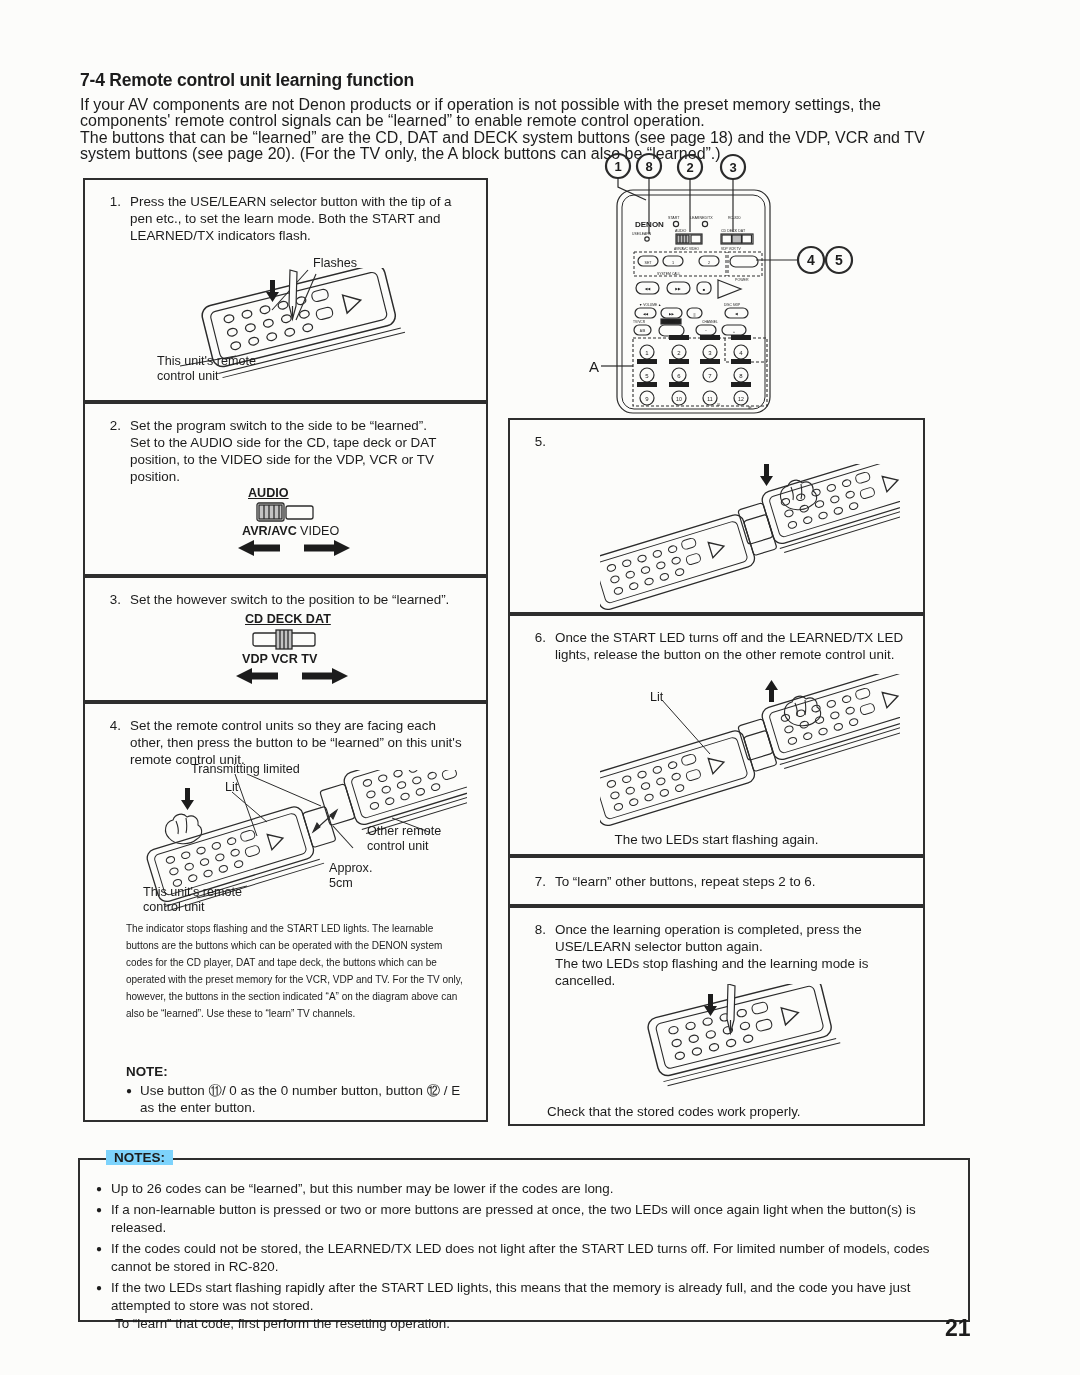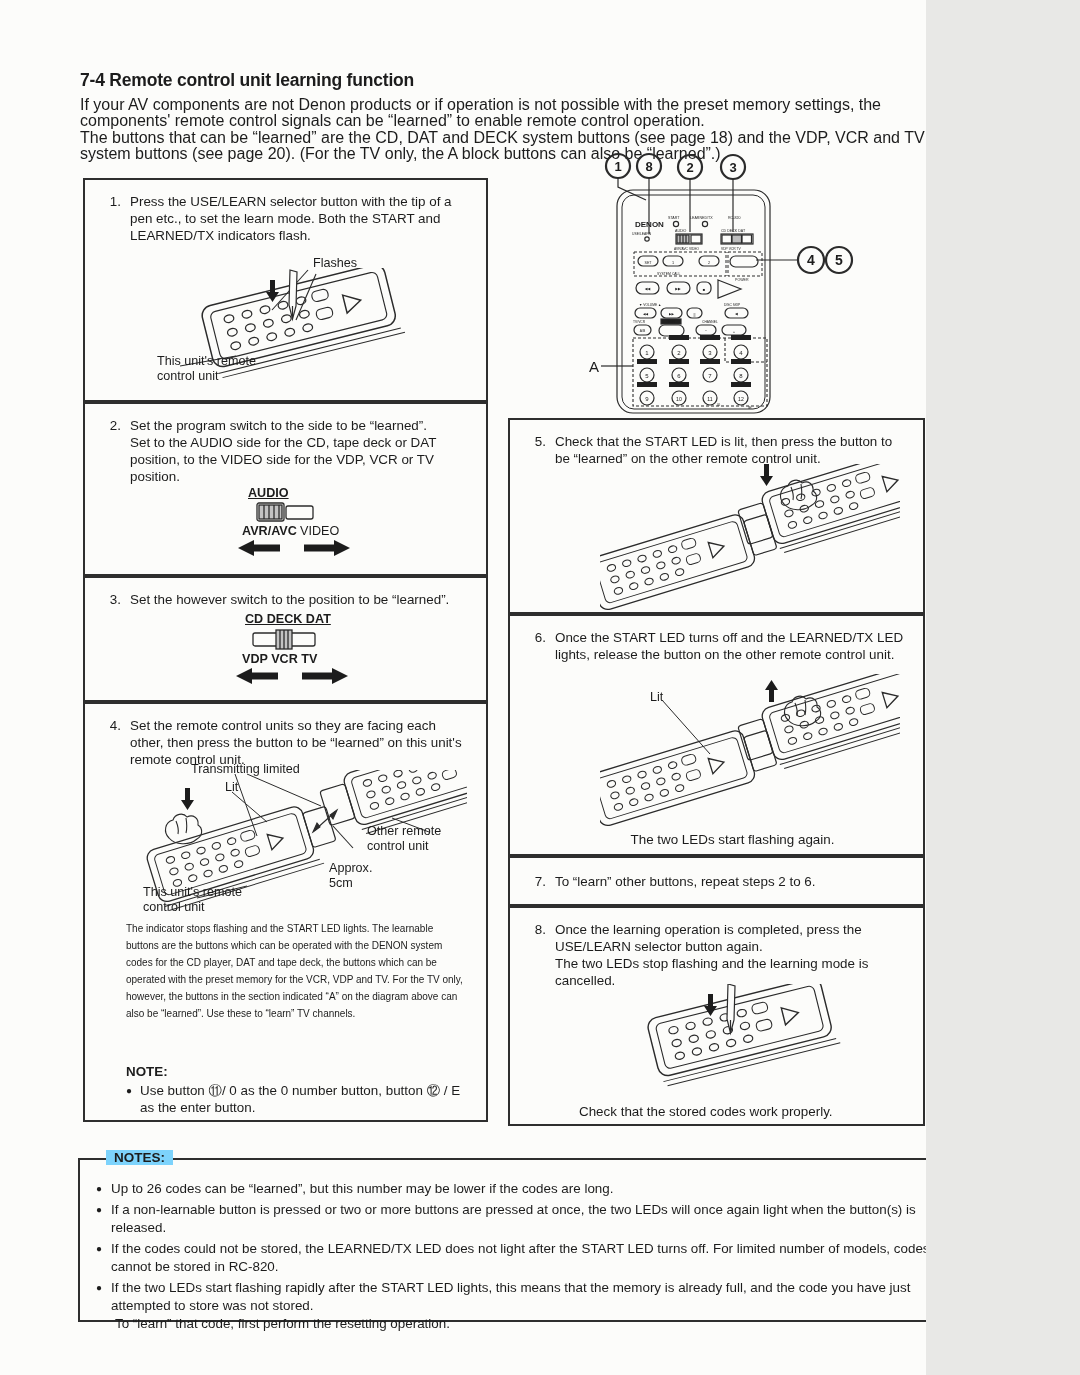--- a/index.html
+++ b/index.html
@@ -1,26 +1,26 @@
 <!DOCTYPE html>
 <html><head>
 <meta charset="utf-8">
 <style>
   html,body{margin:0;padding:0;background:#e8e8e6;}
-  .page{position:relative;width:926px;height:1375px;background:#fcfcfa;color:#1c1c1c;
+  .page{position:relative;width:1080px;height:1375px;background:#fcfcfa;color:#1c1c1c;
         font-family:"Liberation Sans","DejaVu Sans",sans-serif;overflow:hidden;}
   .abs{position:absolute;}
   .box{position:absolute;border:2px solid #2e2e2e;background:#fcfcfa;box-sizing:border-box;}
   .page-title{font-size:17.5px;font-weight:bold;letter-spacing:-0.2px;}
   .intro p{margin:0 0 1px 0;font-size:16px;line-height:15.9px;}
   .step{display:flex;gap:9px;padding:13px 14px 0 14px;}
   .step-num{flex:none;width:22px;text-align:right;font-size:13.4px;line-height:17px;}
   .step-text{flex:1;font-size:13.4px;line-height:17px;white-space:pre-line;}
   .lbl{position:absolute;font-size:12.6px;line-height:14.5px;white-space:pre-line;}
-  .cap{position:absolute;font-size:13.4px;padding-left:32px;}
+  .cap{position:absolute;font-size:13.4px;}
   .para{position:absolute;font-size:10px;line-height:17px;}
   .note-title{font-weight:bold;font-size:13.4px;}
   .bullet-row{display:flex;gap:8px;}
   .bullet{flex:none;font-size:10px;line-height:17px;}
   .bullet-text{flex:1;font-size:13.4px;line-height:17px;}
   .notes-box{position:absolute;border:2px solid #2e2e2e;box-sizing:border-box;background:#fcfcfa;}
   .notes-title{position:absolute;top:-10px;left:26px;background:#7dd3fc;padding:0 8px;
                font-weight:bold;font-size:13.5px;}
   .notes-dash{position:absolute;top:-2px;height:0;border-top:2px dashed #2e2e2e;}
   .notes-list{margin:0;padding:20px 18px 0 16px;}
@@ -356,21 +356,20 @@
     <div class="abs note-title" style="left:41px;top:360px;">NOTE:</div>
     <div class="abs bullet-row" style="left:41px;top:378px;width:345px;">
       <span class="bullet">●</span>
       <span class="bullet-text">Use button ⑪/ 0 as the 0 number button, button ⑫ / E as the enter button.</span>
     </div>
   </div>
 
   <div class="box" style="left:508px;top:418px;width:417px;height:196px;">
     <div class="step">
       <div class="step-num">5.</div>
-      <div class="step-text">Check that the START LED is lit, then press the button to be “learned” on the other remote control unit.</div>
     </div>
     <svg class="abs" style="left:90px;top:44px;" width="300" height="148" viewBox="0 0 300 148">
       <g transform="translate(160,30) rotate(-17)">
         <use href="#rface"></use>
         <rect x="-26" y="9" width="26" height="36" rx="3" stroke="#2b2b2b" fill="none" stroke-width="1.2"></rect>
         <line x1="3" y1="58" x2="165" y2="58" stroke="#2b2b2b" stroke-width="1"></line>
         <line x1="6" y1="63" x2="168" y2="63" stroke="#2b2b2b" stroke-width="1"></line>
       </g>
       <g transform="translate(-14,96) rotate(-17)">
         <use href="#rface"></use>

